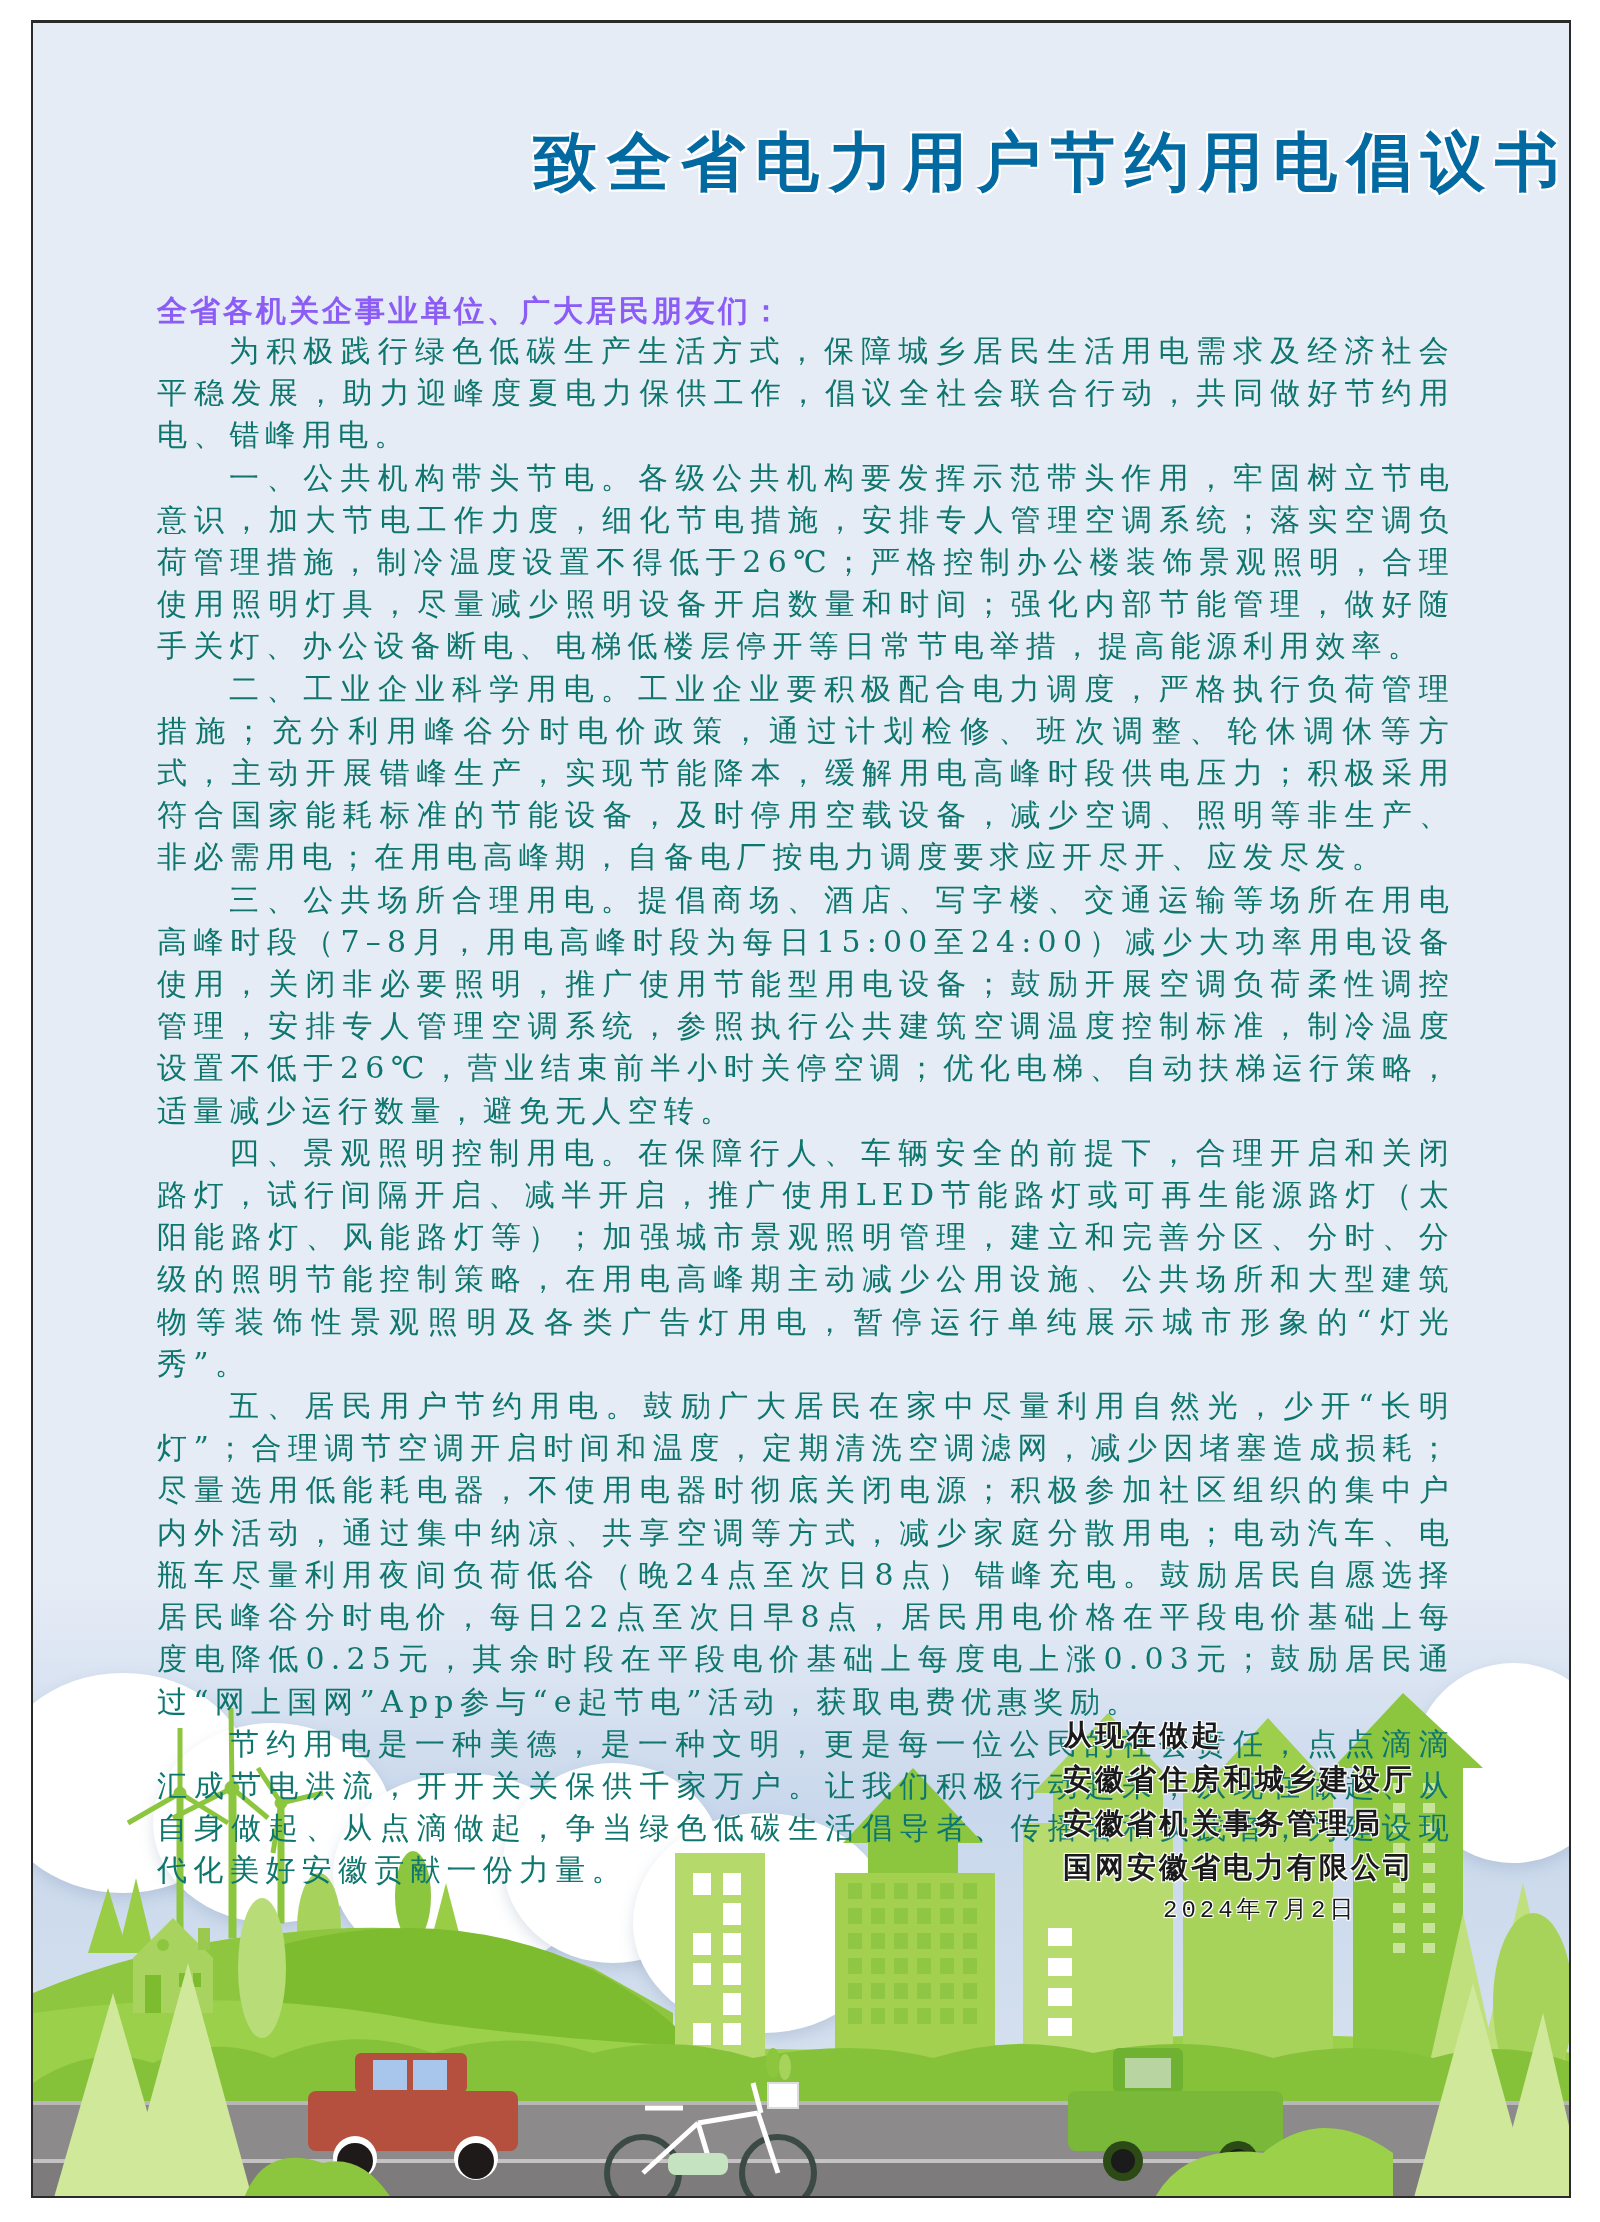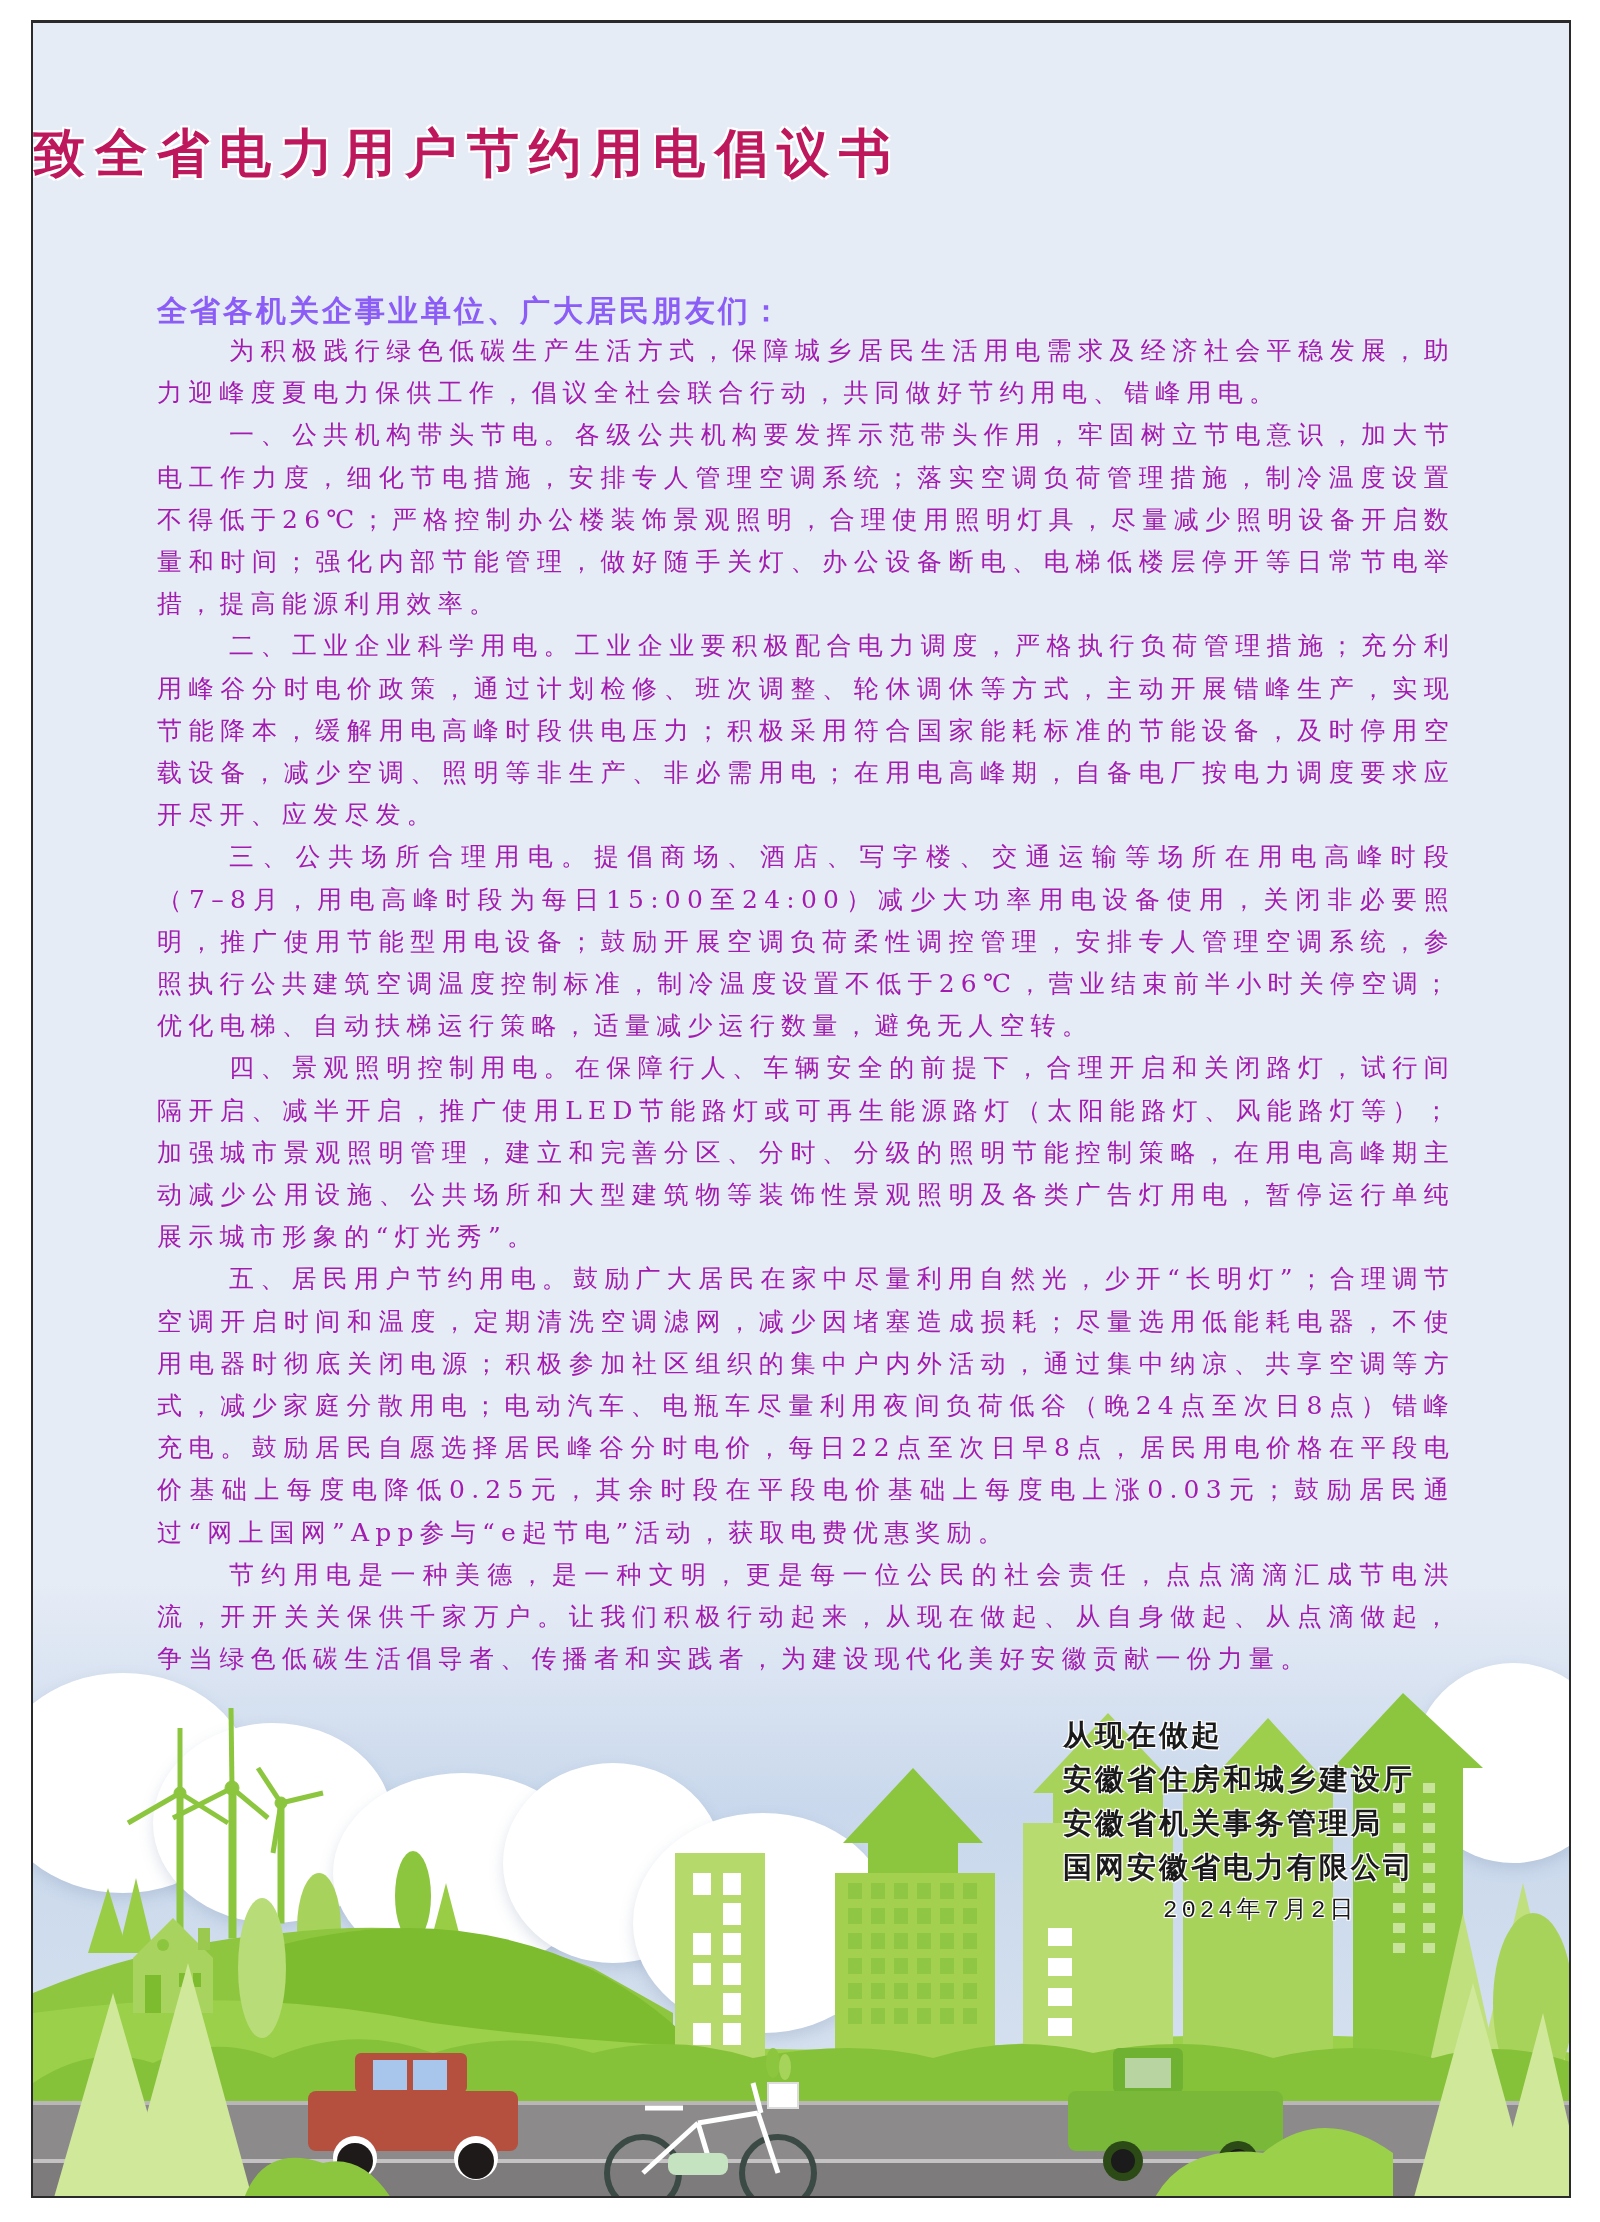--- a/index.html
+++ b/index.html
@@ -12,33 +12,33 @@
     border: 2px solid #2a2a2a; border-top-width: 3px;
     background: #e6ecf6; overflow: hidden; box-sizing: border-box;
   }
   
   .sky {
     position: absolute; left: 0; right: 0; top: 1560px; height: 640px;
     background: linear-gradient(#e6ecf6 0%, #c9d8ec 35%, #d3dfee 70%, #e2eaf4 100%);
   }
   .cloud { position: absolute; background: #ffffff; border-radius: 50%; box-shadow: 0 6px 14px rgba(120,140,170,0.25); }
   .title {
-    position: absolute; left: 0; right: 0; top: 96px; text-align: left;
+    position: absolute; left: 0; right: 0; top: 96px; text-align: right;
     font-family: "DejaVu Sans", "Liberation Sans", sans-serif; font-weight: bold;
-    font-size: 52px; letter-spacing: 10px; color: #be185d;
+    font-size: 64px; letter-spacing: 10px; color: #0369a1;
     text-shadow: 0 0 3px #fff, 2px 2px 0 #fff, -2px -2px 0 #fff, 2px -2px 0 #fff, -2px 2px 0 #fff;
   }
   .salutation {
     position: absolute; left: 124px; top: 268px;
     font-family: "DejaVu Sans", "Liberation Sans", sans-serif; font-weight: bold;
     font-size: 30px; letter-spacing: 3px; color: #8b5cf6;
   }
   .body {
     position: absolute; left: 124px; top: 307px; width: 1298px;
-    font-size: 25px; line-height: 42.2px; letter-spacing: 6.2px; color: #a21caf;
+    font-size: 30px; line-height: 42.2px; letter-spacing: 6.2px; color: #0f766e;
     text-align: justify;
   }
   .body p { margin: 0; text-indent: 72px; }
   .signature {
     position: absolute; left: 1030px; top: 1690px;
     font-family: "DejaVu Sans", "Liberation Sans", sans-serif; font-weight: bold;
     font-size: 29px; line-height: 44px; letter-spacing: 3px; color: #1a1a1a;
     text-shadow: 0 0 3px #fff, 1px 1px 0 #fff, -1px -1px 0 #fff, 1px -1px 0 #fff, -1px 1px 0 #fff;
     z-index: 20;
   }

